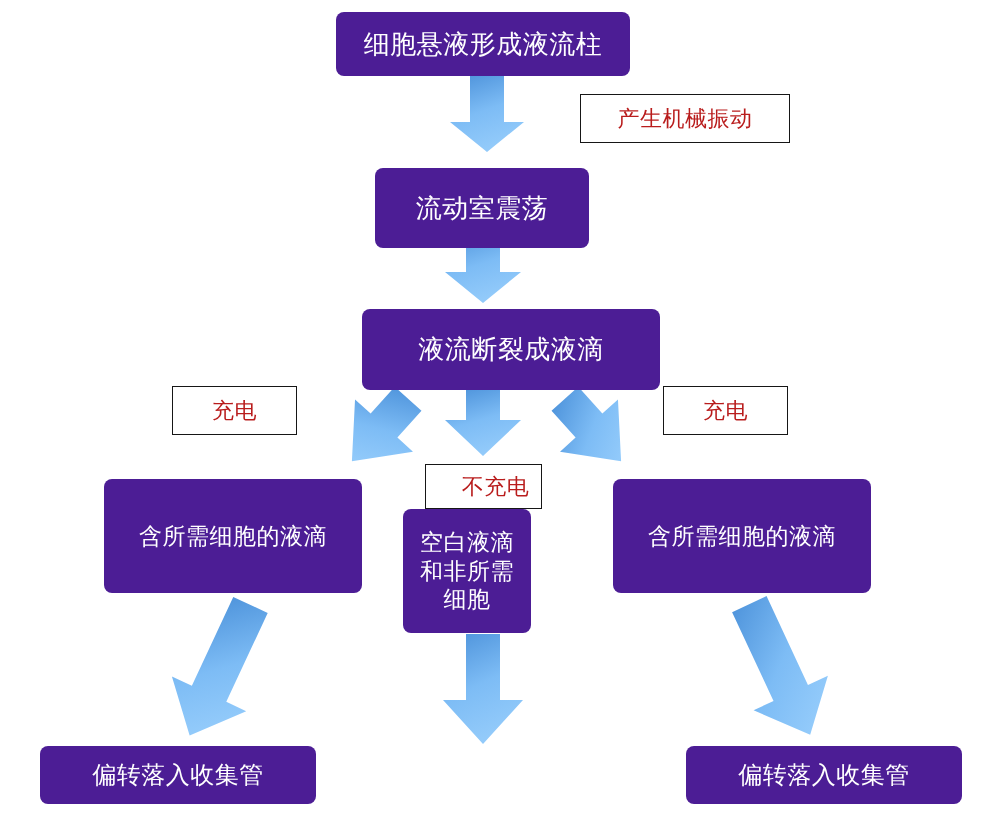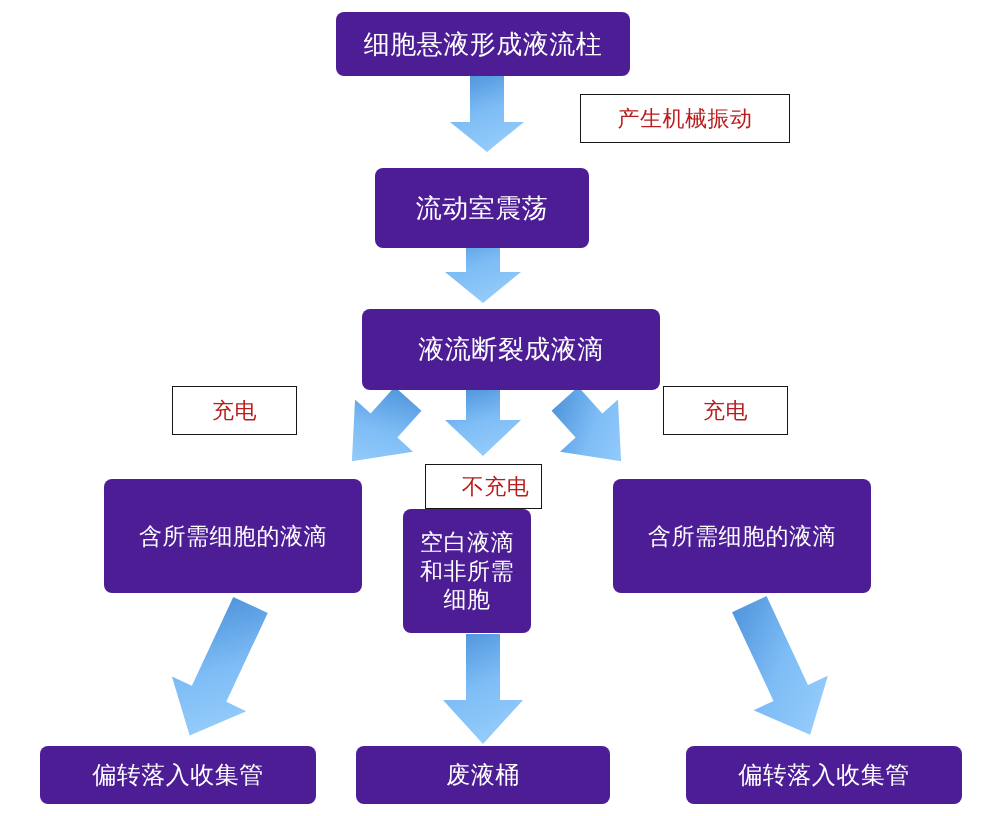--- a/index.html
+++ b/index.html
@@ -117,21 +117,20 @@
   <div class="node" style="left:104px; top:479px; width:258px; height:114px; font-size:23px; z-index:3;">含所需细胞的液滴</div>
 
   <div class="node multiline" style="left:403px; top:509px; width:128px; height:124px; font-size:23px; z-index:3;">空白液滴
 和非所需
 细胞</div>
 
   <div class="node" style="left:613px; top:479px; width:258px; height:114px; font-size:23px; z-index:3;">含所需细胞的液滴</div>
 
   <div class="node" style="left:40px; top:746px; width:276px; height:58px; font-size:24px; z-index:3;">偏转落入收集管</div>
 
-  <div class="node" style="left:356px; top:746px; width:254px; height:58px; font-size:24px; z-index:3;">废液桶</div>
 
   <div class="node" style="left:686px; top:746px; width:276px; height:58px; font-size:24px; z-index:3;">偏转落入收集管</div>
 
   <div class="label-box" style="left:580px; top:94px; width:210px; height:49px;">产生机械振动</div>
 
   <div class="label-box" style="left:172px; top:386px; width:125px; height:49px;">充电</div>
 
   <div class="label-box" style="left:425px; top:464px; width:117px; height:45px;padding-left:24px;">不充电</div>
 
   <div class="label-box" style="left:663px; top:386px; width:125px; height:49px;">充电</div>

